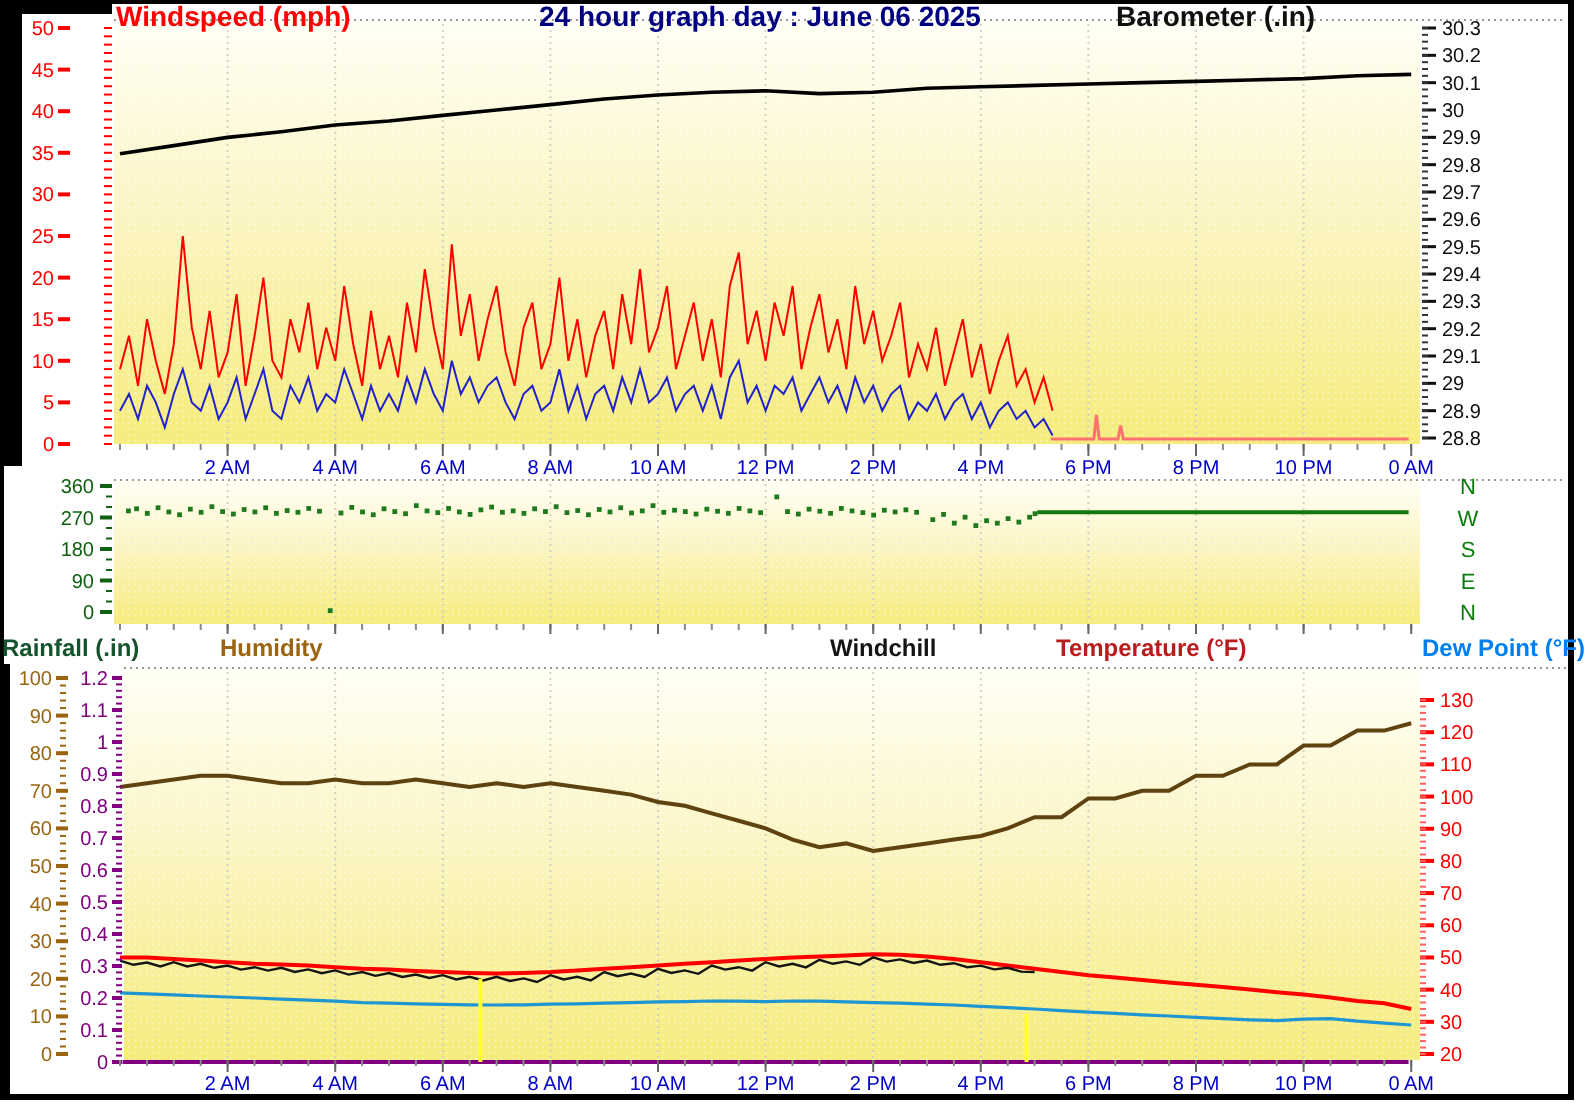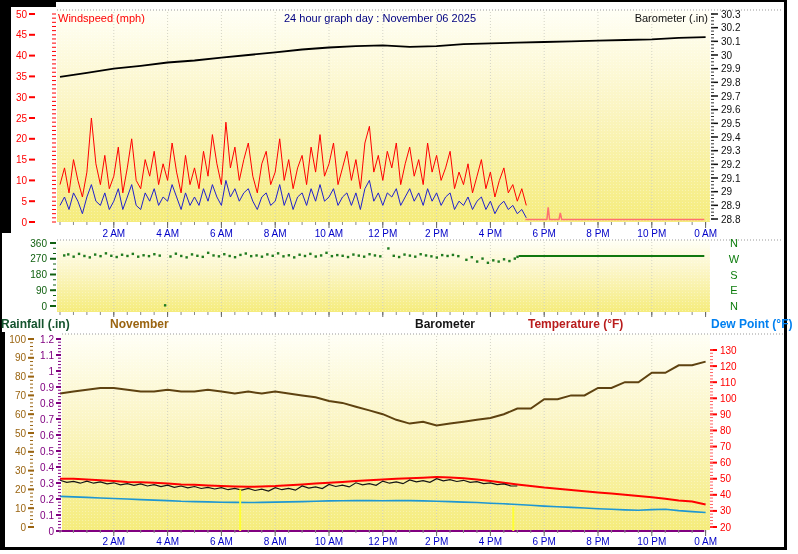--- a/index.html
+++ b/index.html
@@ -1,18 +1,18 @@
 <!DOCTYPE html>
 <html><head>
 <meta charset="utf-8">
 <style>
   html,body{margin:0;padding:0;background:#fff;}
   body{width:798px;height:554px;position:relative;font-family:"Liberation Sans",sans-serif;overflow:hidden;}
   .abs{position:absolute;white-space:nowrap;}
-  .ttl{font-size:11px;font-weight:normal;top:12px;}
+  .ttl{font-size:14px;font-weight:bold;top:0px;}
   .leg{font-size:12px;font-weight:bold;top:317px;}
   #gfx{position:absolute;left:0;top:0;}
   .blk{position:absolute;background:#000;}
 </style>
 </head>
 <body>
 
 <div class="blk" style="left:784px;top:0;width:3px;height:550px;"></div>
 <div class="blk" style="left:0;top:547px;width:787px;height:3px;"></div>
 <div class="blk" style="left:56px;top:0;width:730px;height:2px;"></div>
@@ -814,20 +814,20 @@
     <text x="382.79999999999995" y="545" fill="#0000C8" text-anchor="middle" font-size="10" font-family="&quot;Liberation Sans&quot;,sans-serif">12 PM</text>
     <text x="436.59999999999997" y="545" fill="#0000C8" text-anchor="middle" font-size="10" font-family="&quot;Liberation Sans&quot;,sans-serif">2 PM</text>
     <text x="490.4" y="545" fill="#0000C8" text-anchor="middle" font-size="10" font-family="&quot;Liberation Sans&quot;,sans-serif">4 PM</text>
     <text x="544.2" y="545" fill="#0000C8" text-anchor="middle" font-size="10" font-family="&quot;Liberation Sans&quot;,sans-serif">6 PM</text>
     <text x="598" y="545" fill="#0000C8" text-anchor="middle" font-size="10" font-family="&quot;Liberation Sans&quot;,sans-serif">8 PM</text>
     <text x="651.8" y="545" fill="#0000C8" text-anchor="middle" font-size="10" font-family="&quot;Liberation Sans&quot;,sans-serif">10 PM</text>
     <text x="705.5999999999999" y="545" fill="#0000C8" text-anchor="middle" font-size="10" font-family="&quot;Liberation Sans&quot;,sans-serif">0 AM</text>
   </svg>
 
 <div class="abs ttl" style="left:58px;color:#FF0000;">Windspeed (mph)</div>
-<div class="abs ttl" style="left:230px;width:300px;text-align:center;color:#000080;">24 hour graph day : November 06 2025</div>
-<div class="abs ttl" style="left:558px;width:150px;text-align:right;color:#101010;">Barometer (.in)</div>
+<div class="abs ttl" style="left:230px;width:300px;text-align:center;color:#000080;">24 hour graph day : June 06 2025</div>
+<div class="abs ttl" style="left:558px;width:150px;color:#101010;">Barometer (.in)</div>
 
 <div class="abs leg" style="left:1px;color:#14532d;">Rainfall (.in)</div>
-<div class="abs leg" style="left:110px;color:#9A6410;">November</div>
-<div class="abs leg" style="left:415px;color:#151515;">Barometer</div>
+<div class="abs leg" style="left:110px;color:#9A6410;">Humidity</div>
+<div class="abs leg" style="left:415px;color:#151515;">Windchill</div>
 <div class="abs leg" style="left:528px;color:#b91c1c;">Temperature (°F)</div>
 <div class="abs leg" style="left:663px;color:#0080F0;margin-left:48px;">Dew Point (°F)</div>
 
 </body></html>

